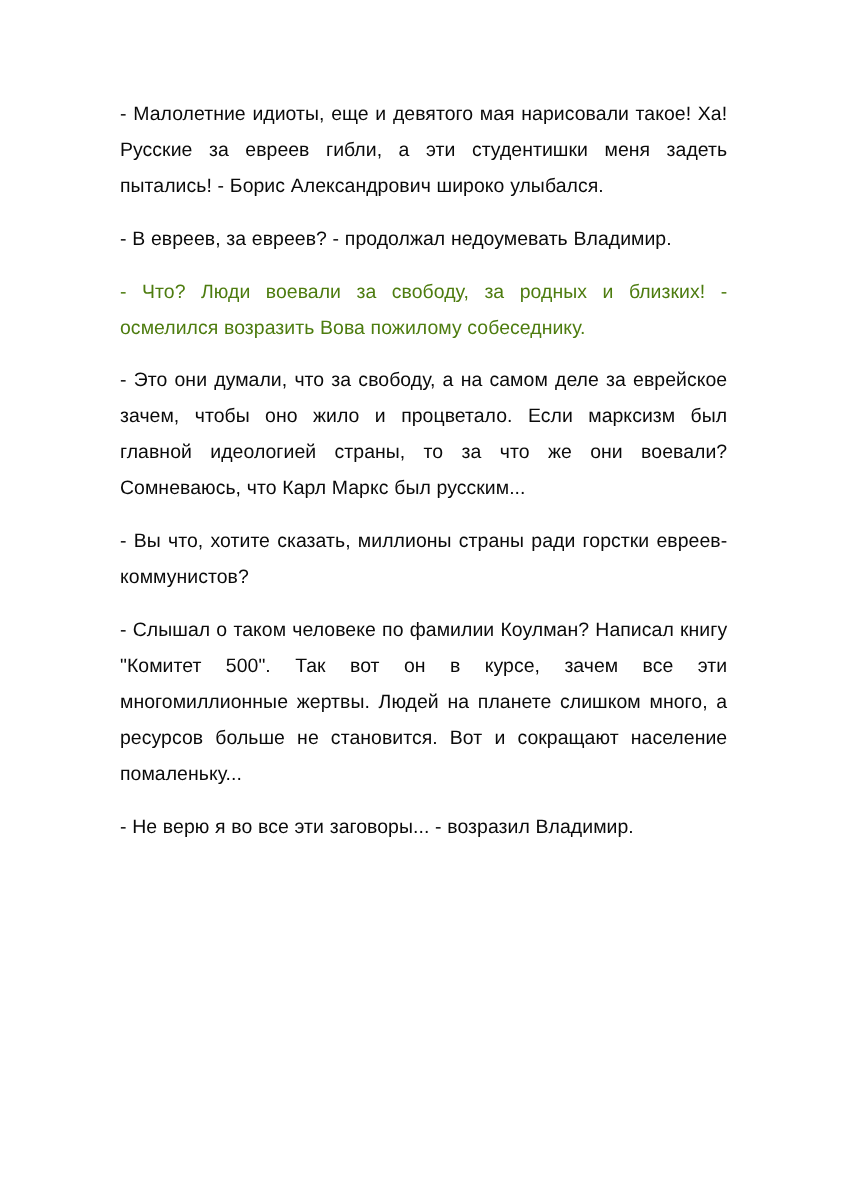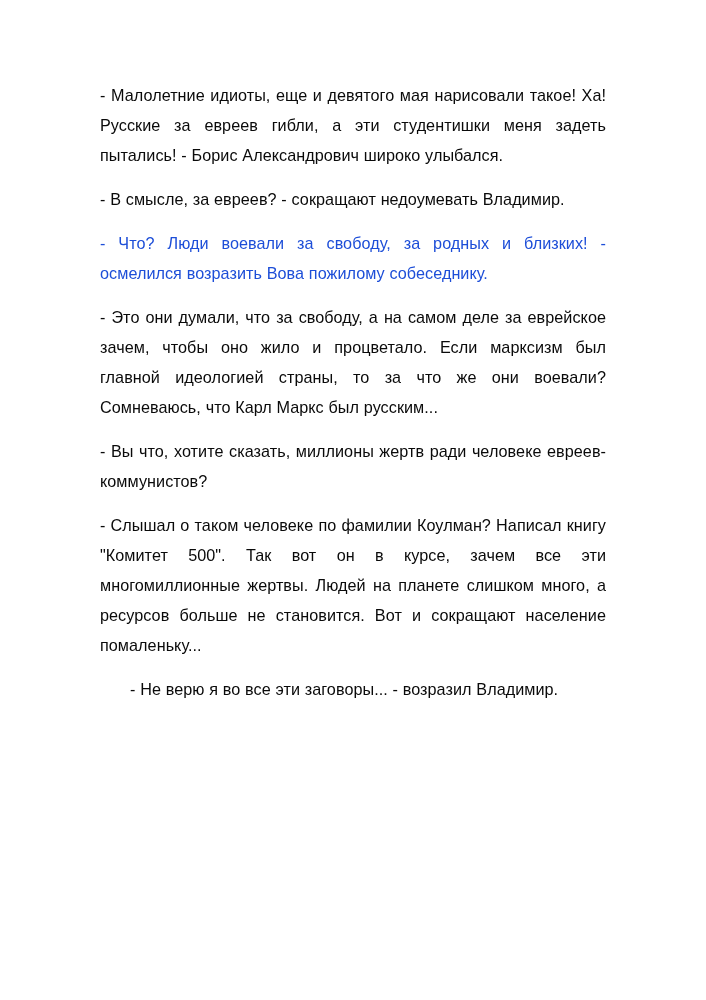--- a/index.html
+++ b/index.html
@@ -37,29 +37,28 @@
     text-align: justify;
     text-justify: inter-word;
     margin: 0 0 14px 0;
     color: #0a0a0a;
     letter-spacing: 0.05px;
     word-spacing: 0.2px;
     hyphens: none;
   }
   .para:last-child {
     margin-bottom: 0;
-    margin-left: 30px;
   }
 </style>
 </head>
 <body style="background: rgb(255, 255, 255);">
 
 <div id="page" style="background: rgb(255, 255, 255);">
   <div id="text-column">
     <p class="para" style="color: rgb(10, 10, 10);">- Малолетние идиоты, еще и девятого мая нарисовали такое! Ха! Русские за евреев гибли, а эти студентишки меня задеть пытались! - Борис Александрович широко улыбался.</p>
-    <p class="para" style="color: rgb(10, 10, 10);">- В смысле, за евреев? - сокращают недоумевать Владимир.</p>
-    <p class="para" style="color: #1d4ed8;">- Что? Люди воевали за свободу, за родных и близких! - осмелился возразить Вова пожилому собеседнику.</p>
+    <p class="para" style="color: rgb(10, 10, 10);">- В евреев, за евреев? - продолжал недоумевать Владимир.</p>
+    <p class="para" style="color: #4d7c0f;">- Что? Люди воевали за свободу, за родных и близких! - осмелился возразить Вова пожилому собеседнику.</p>
     <p class="para" style="color: rgb(10, 10, 10);">- Это они думали, что за свободу, а на самом деле за еврейское зачем, чтобы оно жило и процветало. Если марксизм был главной идеологией страны, то за что же они воевали? Сомневаюсь, что Карл Маркс был русским...</p>
-    <p class="para" style="color: rgb(10, 10, 10);">- Вы что, хотите сказать, миллионы жертв ради человеке евреев-коммунистов?</p>
+    <p class="para" style="color: rgb(10, 10, 10);">- Вы что, хотите сказать, миллионы страны ради горстки евреев-коммунистов?</p>
     <p class="para" style="color: rgb(10, 10, 10);">- Слышал о таком человеке по фамилии Коулман? Написал книгу "Комитет 500". Так вот он в курсе, зачем все эти многомиллионные жертвы. Людей на планете слишком много, а ресурсов больше не становится. Вот и сокращают население помаленьку...</p>
     <p class="para" style="color: rgb(10, 10, 10);">- Не верю я во все эти заговоры... - возразил Владимир.</p>
   </div>
 </div>
 
 </body></html>

